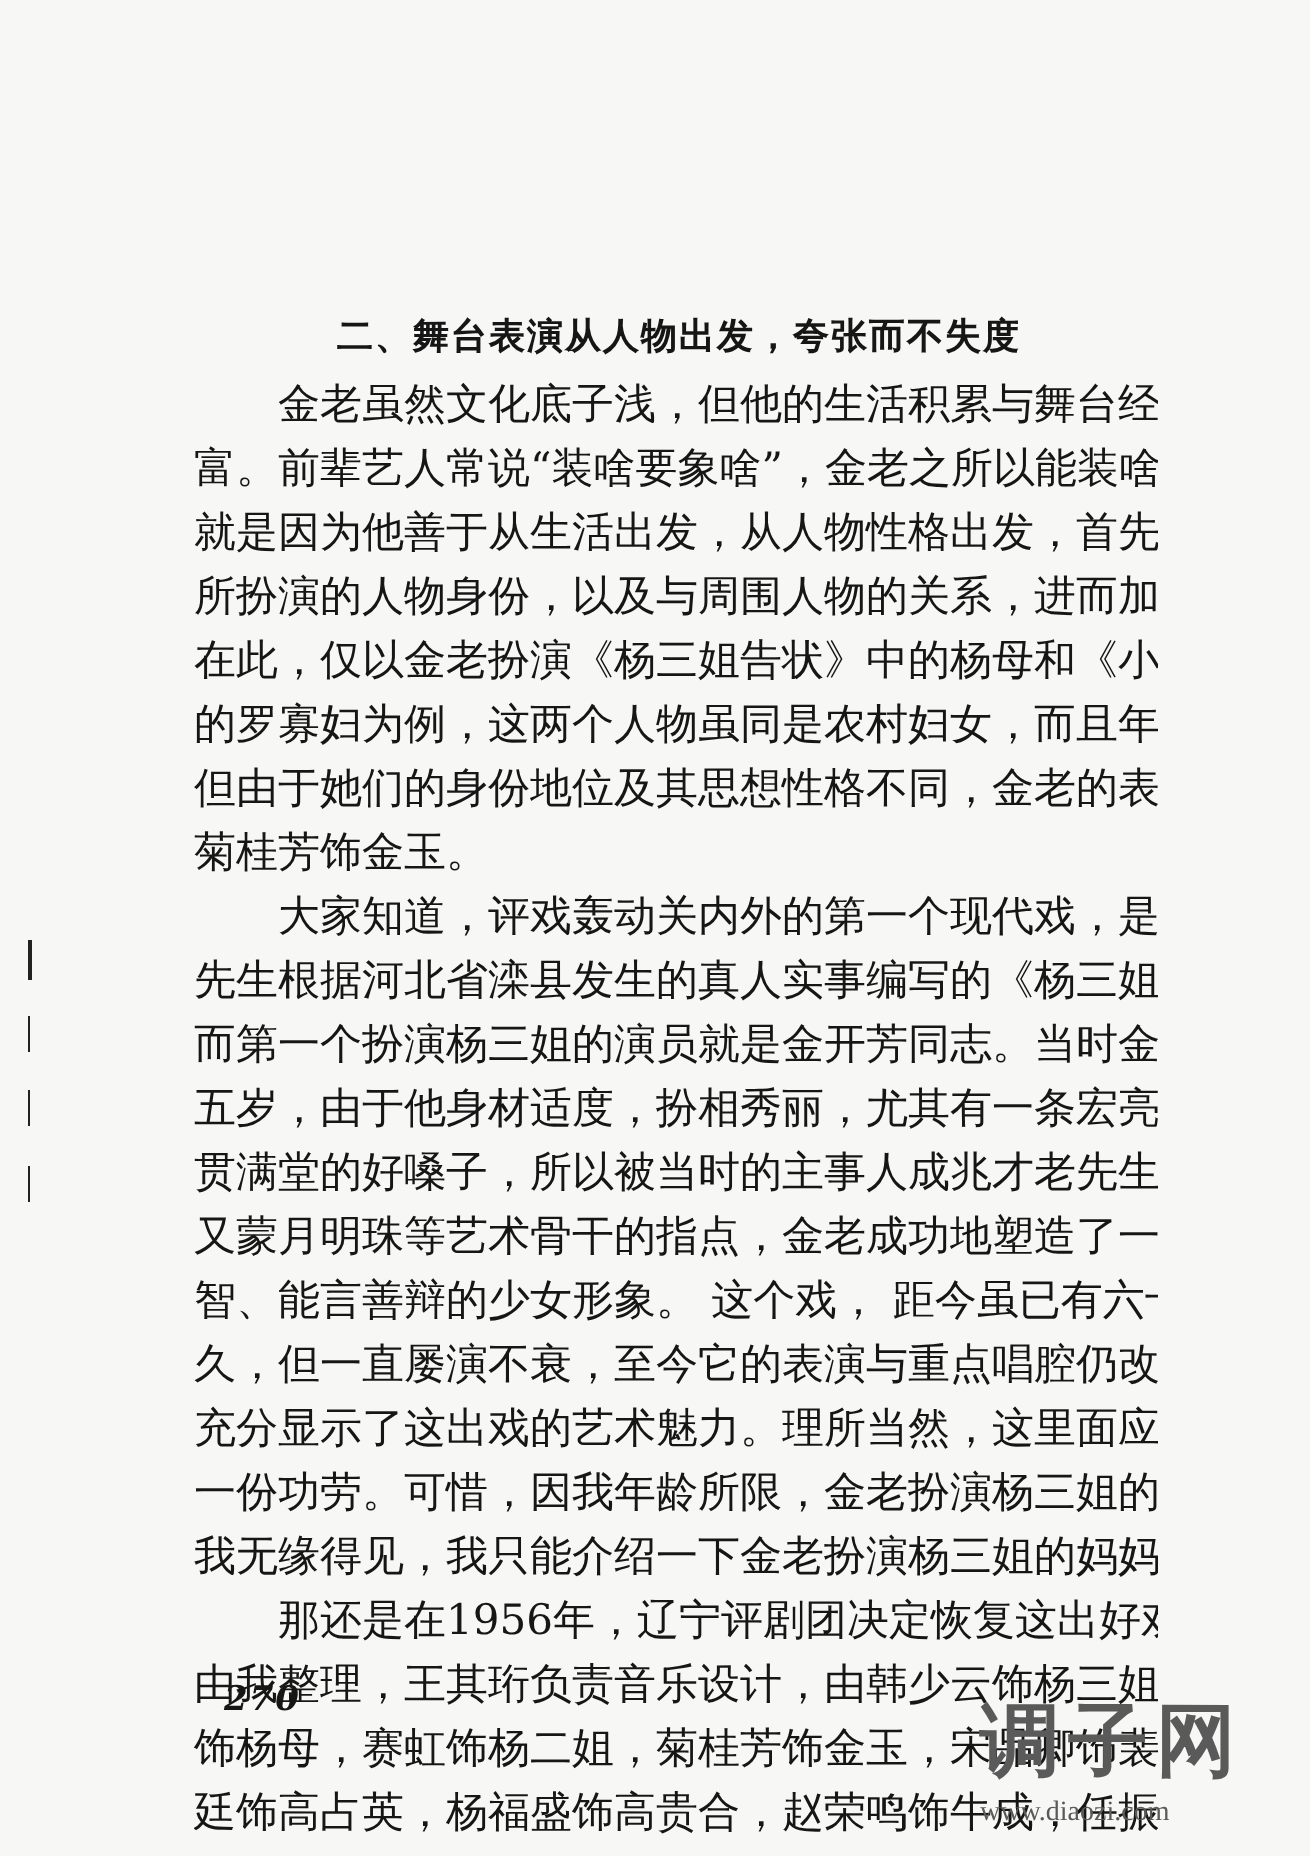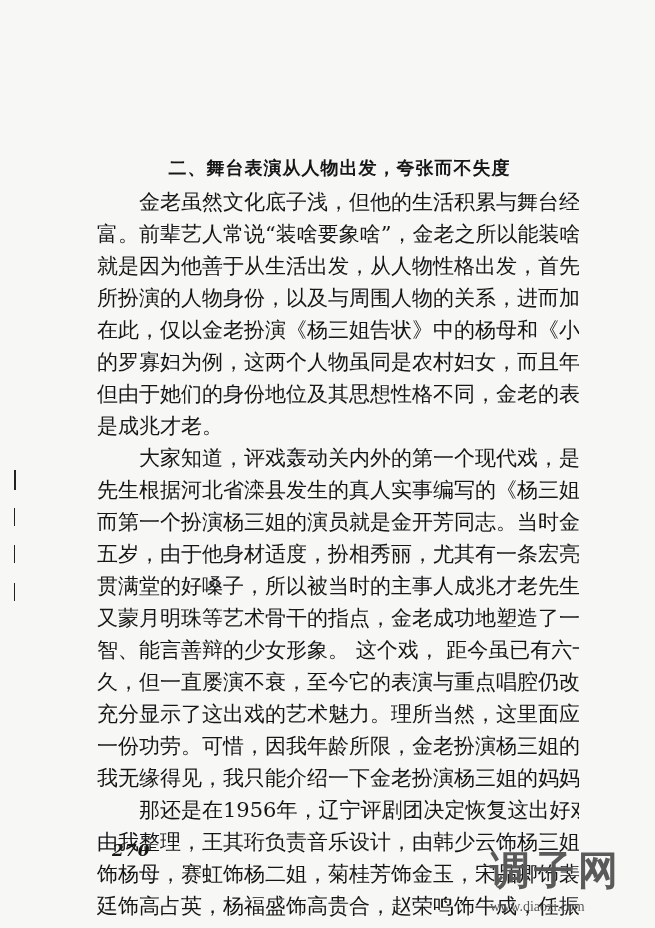--- a/index.html
+++ b/index.html
@@ -51,21 +51,21 @@
   <div class="heading">二、舞台表演从人物出发，夸张而不失度</div>
 
   <div class="body-text" id="body-text">
       <div class="line indent">金老虽然文化底子浅，但他的生活积累与舞台经验却很丰</div>
       <div class="line">富。前辈艺人常说“装啥要象啥”，金老之所以能装啥象啥，</div>
       <div class="line">就是因为他善于从生活出发，从人物性格出发，首先摆好自己</div>
       <div class="line">所扮演的人物身份，以及与周围人物的关系，进而加以刻画。</div>
       <div class="line">在此，仅以金老扮演《杨三姐告状》中的杨母和《小女婿》中</div>
       <div class="line">的罗寡妇为例，这两个人物虽同是农村妇女，而且年龄相仿，</div>
       <div class="line">但由于她们的身份地位及其思想性格不同，金老的表演刻画也</div>
-      <div class="line last">是成兆才老。</div>
+      <div class="line last">菊桂芳饰金玉。</div>
       <div class="line indent">大家知道，评戏轰动关内外的第一个现代戏，是成兆才老</div>
       <div class="line">先生根据河北省滦县发生的真人实事编写的《杨三姐告状》，</div>
       <div class="line">而第一个扮演杨三姐的演员就是金开芳同志。当时金老只有十</div>
       <div class="line">五岁，由于他身材适度，扮相秀丽，尤其有一条宏亮刚脆、一</div>
       <div class="line">贯满堂的好嗓子，所以被当时的主事人成兆才老先生所选中。</div>
       <div class="line">又蒙月明珠等艺术骨干的指点，金老成功地塑造了一个刚强机</div>
       <div class="line">智、能言善辩的少女形象。 这个戏， 距今虽已有六十余年之</div>
       <div class="line">久，但一直屡演不衰，至今它的表演与重点唱腔仍改动不大，</div>
       <div class="line">充分显示了这出戏的艺术魅力。理所当然，这里面应有金老的</div>
       <div class="line">一份功劳。可惜，因我年龄所限，金老扮演杨三姐的精彩表演</div>

